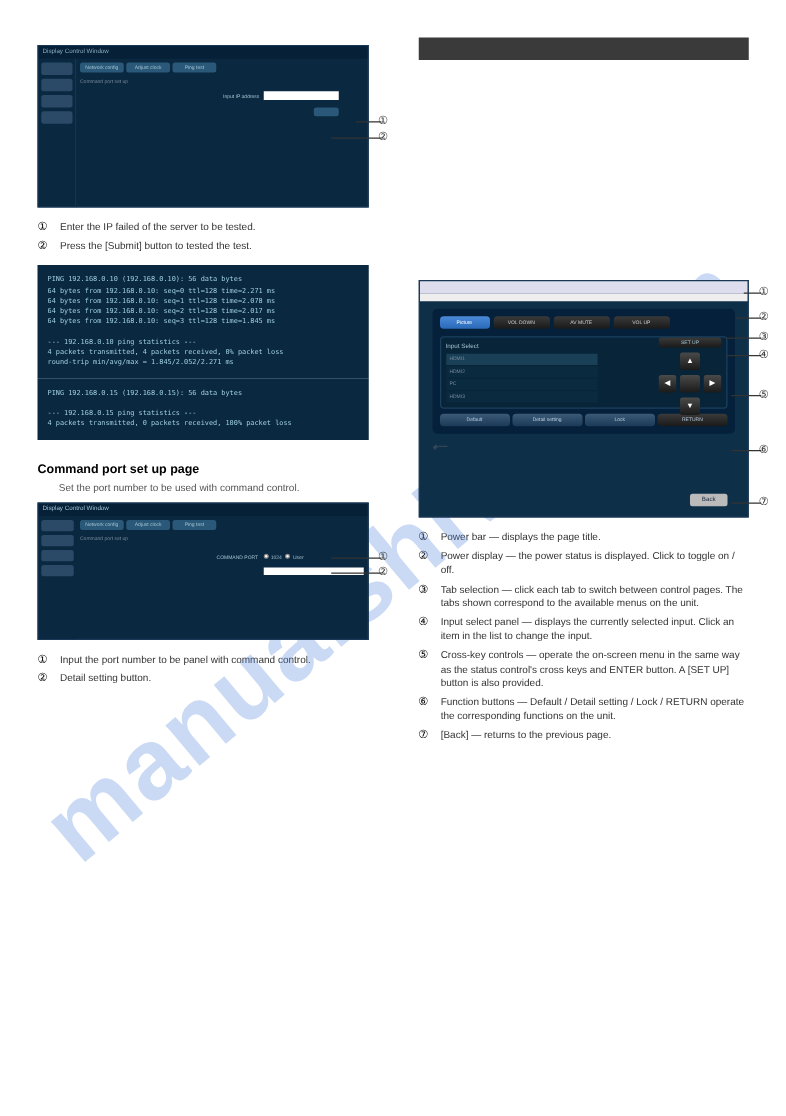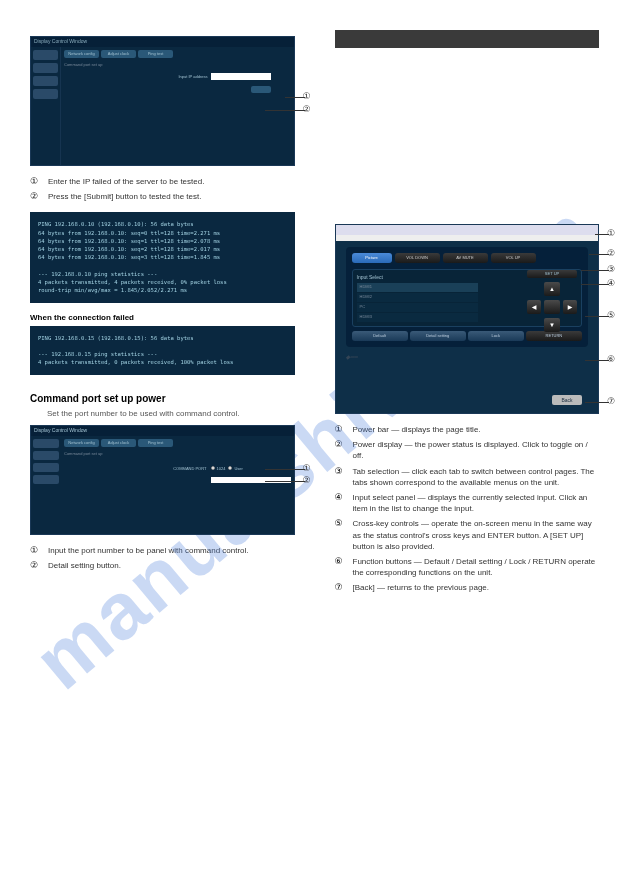--- a/index.html
+++ b/index.html
@@ -145,27 +145,26 @@
     <div class="ss-ping" style="white-space:pre-line">PING 192.168.0.10 (192.168.0.10): 56 data bytes
 64 bytes from 192.168.0.10: seq=0 ttl=128 time=2.271 ms
 64 bytes from 192.168.0.10: seq=1 ttl=128 time=2.078 ms
 64 bytes from 192.168.0.10: seq=2 ttl=128 time=2.017 ms
 64 bytes from 192.168.0.10: seq=3 ttl=128 time=1.845 ms
 
 --- 192.168.0.10 ping statistics ---
 4 packets transmitted, 4 packets received, 0% packet loss
 round-trip min/avg/max = 1.845/2.052/2.271 ms</div>
 
-    <div class="ping-label">When the connection failed</div>
     <div class="ss-ping" style="white-space:pre-line">PING 192.168.0.15 (192.168.0.15): 56 data bytes
 
 --- 192.168.0.15 ping statistics ---
 4 packets transmitted, 0 packets received, 100% packet loss</div>
 
-    <div class="section-title" style="margin-top:18px">Command port set up power</div>
+    <div class="section-title" style="margin-top:18px">Command port set up page</div>
     <div class="body-text">Set the port number to be used with command control.</div>
 
     <div class="ss-wrap">
       <div class="ss ss2">
         <div class="titlebar">Display Control Window</div>
         <div class="ss2-body">
           <div class="ss2-sidebar">
             <div class="sbtn"></div>
             <div class="sbtn"></div>
             <div class="sbtn"></div>

